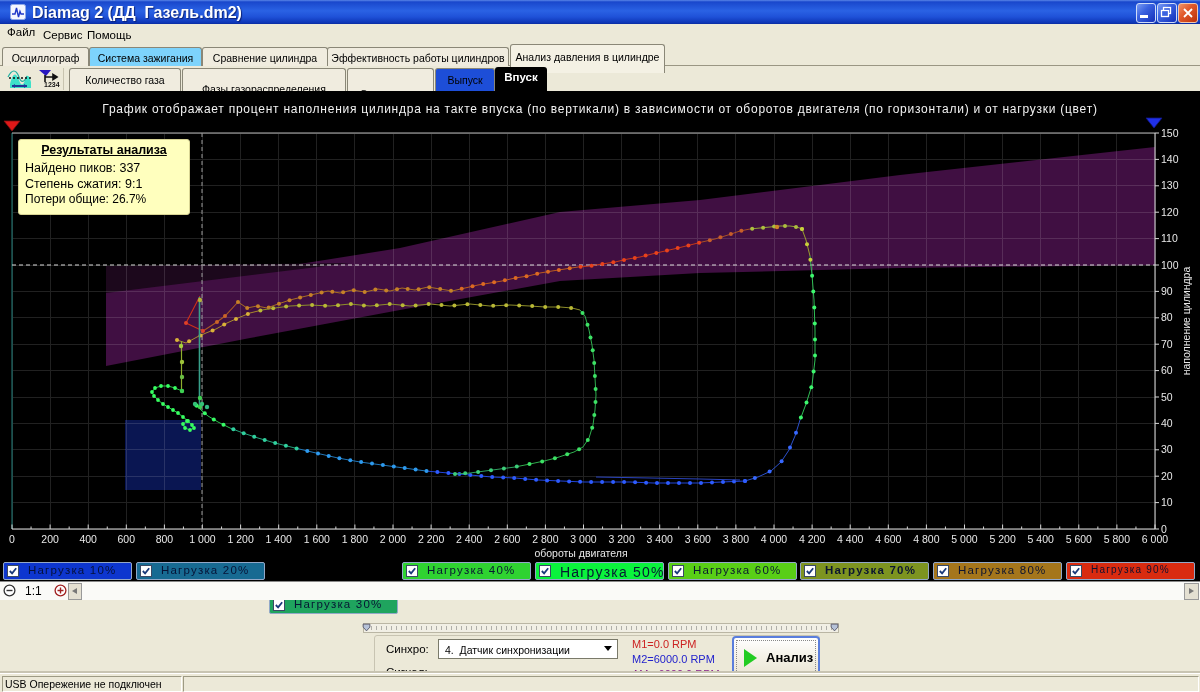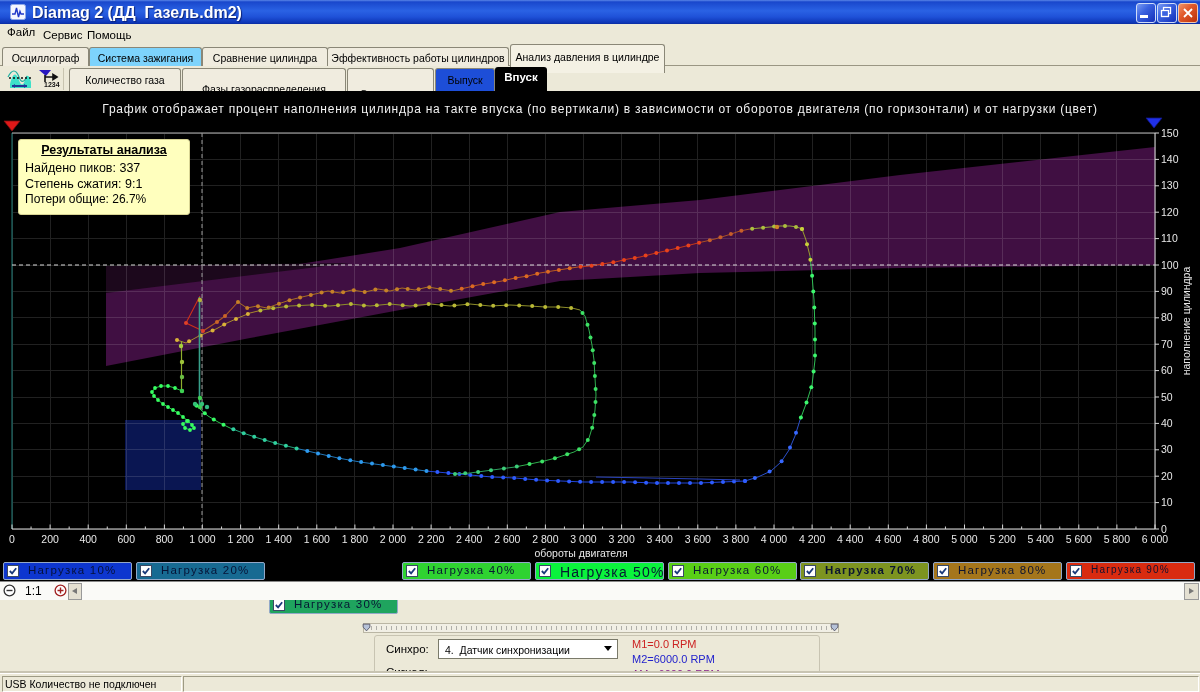--- a/index.html
+++ b/index.html
@@ -486,19 +486,24 @@
   <div class="abs" style="left:374px;top:19px;width:444px;height:49px;border:1px solid #c8c4b2;border-radius:3px;"></div>
   <span class="abs" style="left:386px;top:27px;font-size:11.5px;color:#000;">Синхро:</span>
   <span class="abs" style="left:386px;top:50px;font-size:11.5px;color:#000;">Сигнал:</span>
   <div class="abs" style="left:438px;top:23px;width:178px;height:18px;background:#fff;border:1px solid #7a7a6a;">
     <span style="position:absolute;left:6px;top:3.5px;font-size:10.5px;white-space:nowrap;">4.&nbsp;&nbsp;Датчик синхронизации</span>
     <div style="position:absolute;right:5px;top:6px;width:0;height:0;border-top:5px solid #000;border-left:4.5px solid transparent;border-right:4.5px solid transparent;"></div>
   </div>
   <span class="abs" style="left:632px;top:22px;font-size:11px;color:#cc2222;">M1=0.0 RPM</span>
   <span class="abs" style="left:632px;top:37px;font-size:11px;color:#2222cc;">M2=6000.0 RPM</span>
   <span class="abs" style="left:632px;top:52px;font-size:11px;color:#882288;">ΔM=-6000.0 RPM</span>
+  <div class="abs" style="left:732px;top:20px;width:84px;height:43px;border:2px solid #5a7edc;border-radius:4px;background:linear-gradient(180deg,#ffffff,#f4f1e6 45%,#e6e1cf);">
+    <div style="position:absolute;left:2px;top:2px;right:2px;bottom:2px;border:1px dotted #888;"></div>
+    <div style="position:absolute;left:10px;top:11px;width:0;height:0;border-left:13px solid #22cc22;border-top:9px solid transparent;border-bottom:9px solid transparent;"></div>
+    <span style="position:absolute;left:32px;top:12px;font-weight:bold;font-size:13px;color:#000;">Анализ</span>
+  </div>
 </div>
 
 <div class="abs" style="left:0;top:673px;width:1200px;height:19px;background:#ece9d8;border-top:1px solid #fff;box-shadow:0 -2px 0 #c8c4b2;">
   <div class="abs" style="left:2px;top:2px;width:178px;height:14px;border:1px solid;border-color:#9d9a84 #fff #fff #9d9a84;"></div>
   <div class="abs" style="left:183px;top:2px;width:1014px;height:14px;border:1px solid;border-color:#9d9a84 #fff #fff #9d9a84;"></div>
-  <span class="abs" style="left:5px;top:3.5px;font-size:10.5px;color:#000;">USB Количество не подключен</span>
+  <span class="abs" style="left:5px;top:3.5px;font-size:10.5px;color:#000;">USB Опережение не подключен</span>
 </div>
 
 </body></html>

